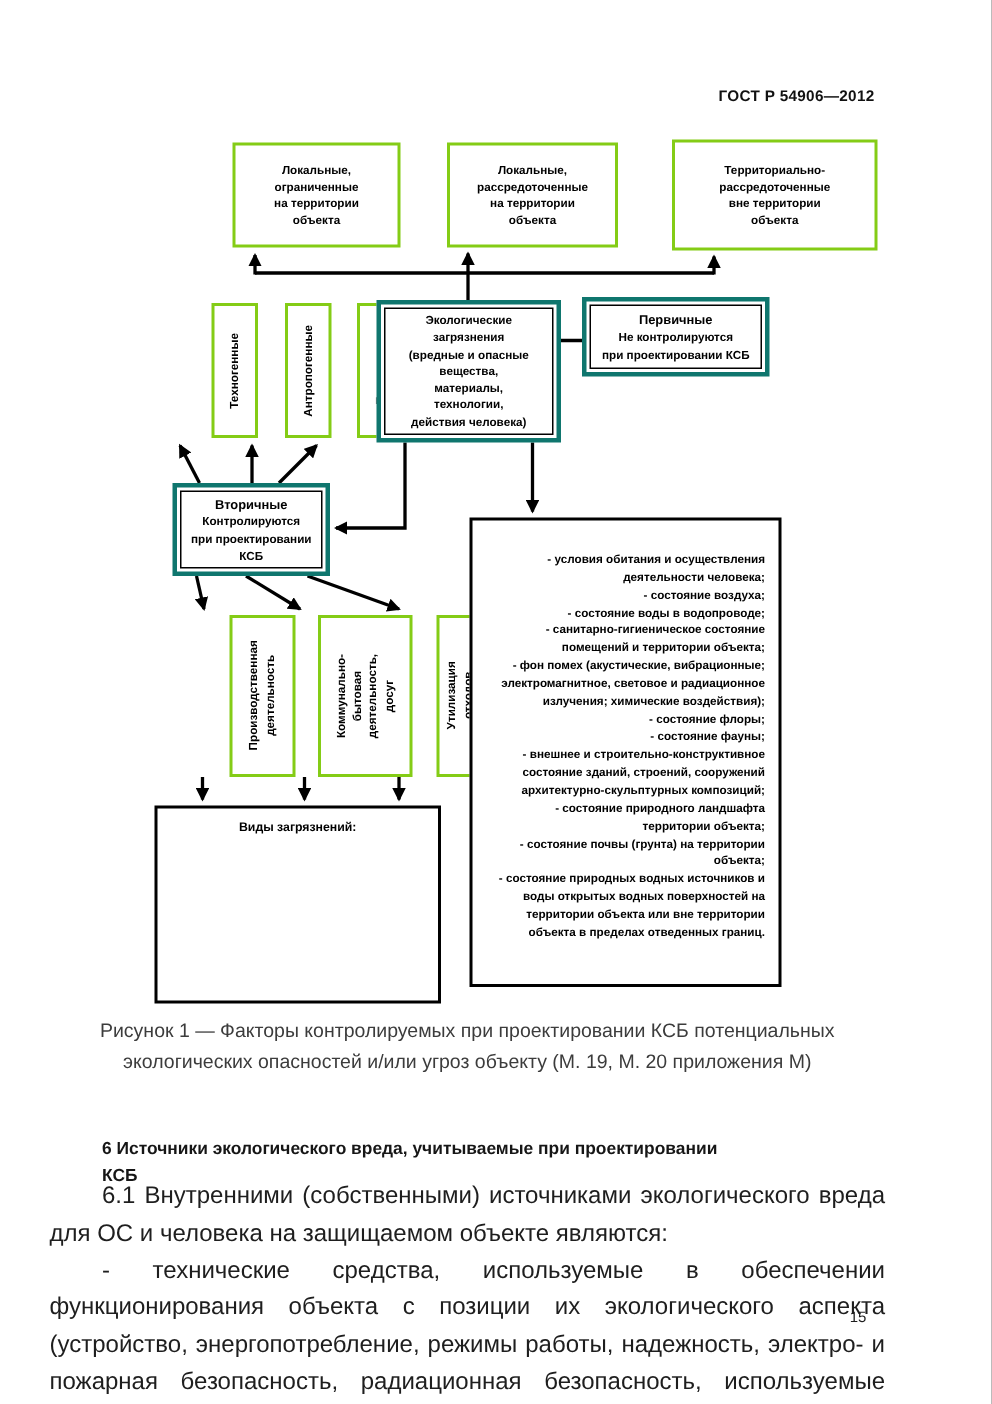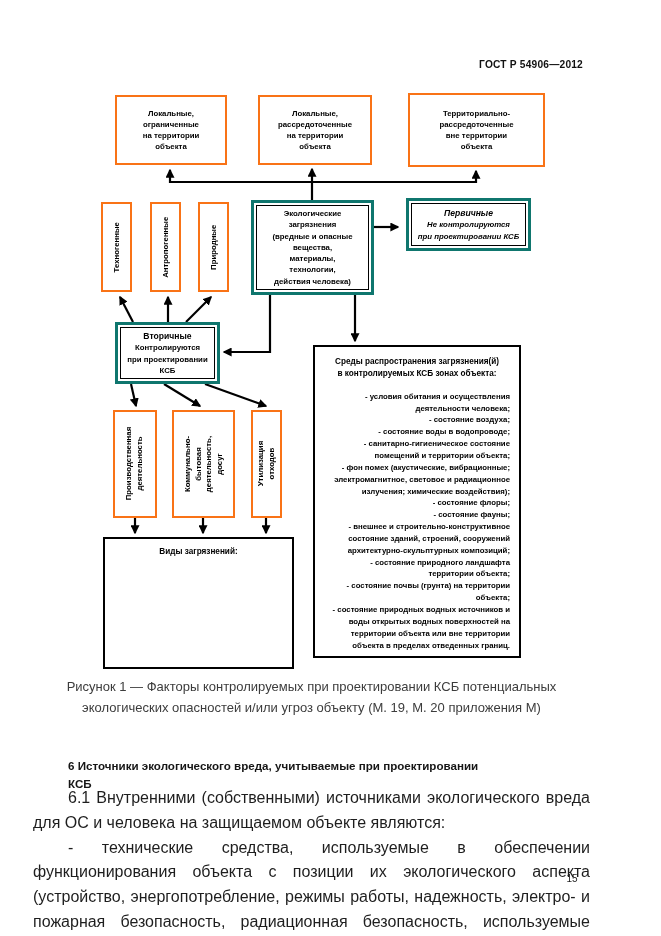--- a/index.html
+++ b/index.html
@@ -6,23 +6,23 @@
   .page{
     position:relative;width:661px;height:936px;margin:0 auto;background:#fff;
     font-family:"Liberation Sans",sans-serif;color:#000;overflow:hidden;
   }
   .gost-header{
     position:absolute;top:59px;right:78px;font-size:10.2px;font-weight:700;
     letter-spacing:.2px;color:#111;
   }
   
   .box{
-    position:absolute;border:2px solid #f97316;background:#fff;box-sizing:border-box;
+    position:absolute;border:2px solid #84cc16;background:#fff;box-sizing:border-box;
     display:flex;align-items:center;justify-content:center;text-align:center;
-    font-weight:700;font-size:7.8px;line-height:1.42;white-space:pre-line;
+    font-weight:700;font-size:7.8px;line-height:1.42;white-space:pre-line;margin-left:40px;
   }
   
   .dbox{position:absolute;border:3px solid #0f766e;padding:2px;background:#fff;box-sizing:border-box;}
   .dbox .in{
     border:1px solid #000;width:100%;height:100%;box-sizing:border-box;
     display:flex;flex-direction:column;align-items:center;justify-content:center;
     text-align:center;font-weight:700;font-size:7.8px;line-height:1.45;white-space:pre-line;
   }
   .dbox .in .ttl{font-size:8.6px;}
   
@@ -121,21 +121,21 @@
         <div>Экологические
 загрязнения
 (вредные и опасные
 вещества,
 материалы,
 технологии,
 действия человека)</div>
       </div>
     </div>
 
-    <div class="dbox" style="left:406px;top:198px;width:125px;height:53px;font-style:italic;">
+    <div class="dbox" style="left:388px;top:198px;width:125px;height:53px;">
       <div class="in">
         <div class="ttl">Первичные</div>
         <div>Не контролируются
 при проектировании КСБ</div>
       </div>
     </div>
 
     <div class="dbox" style="left:115px;top:322px;width:105px;height:62px;">
       <div class="in">
         <div class="ttl">Вторичные</div>
@@ -158,22 +158,20 @@
     <div class="box" style="left:251px;top:410px;width:31px;height:108px;">
       <div class="rot" style="width:102px;">Утилизация
 отходов</div>
     </div>
 
     <div class="listbox vidy" style="left:103px;top:537px;width:191px;height:132px;">
       <div class="lb-title">Виды загрязнений:</div>
     </div>
 
     <div class="listbox sredy" style="left:313px;top:345px;width:208px;height:313px;">
-      <div class="lb-title">Среды распространения загрязнения(й)
-в контролируемых КСБ зонах объекта:</div>
       <div class="lb-items">- условия обитания и осуществления деятельности человека;
 - состояние воздуха;
 - состояние воды в водопроводе;
 - санитарно-гигиеническое состояние помещений и территории объекта;
 - фон помех (акустические, вибрационные; электромагнитное, световое и радиационное излучения; химические воздействия);
 - состояние флоры;
 - состояние фауны;
 - внешнее и строительно-конструктивное состояние зданий, строений, сооружений архитектурно-скульптурных композиций;
 - состояние природного ландшафта территории объекта;
 - состояние почвы (грунта) на территории объекта;

